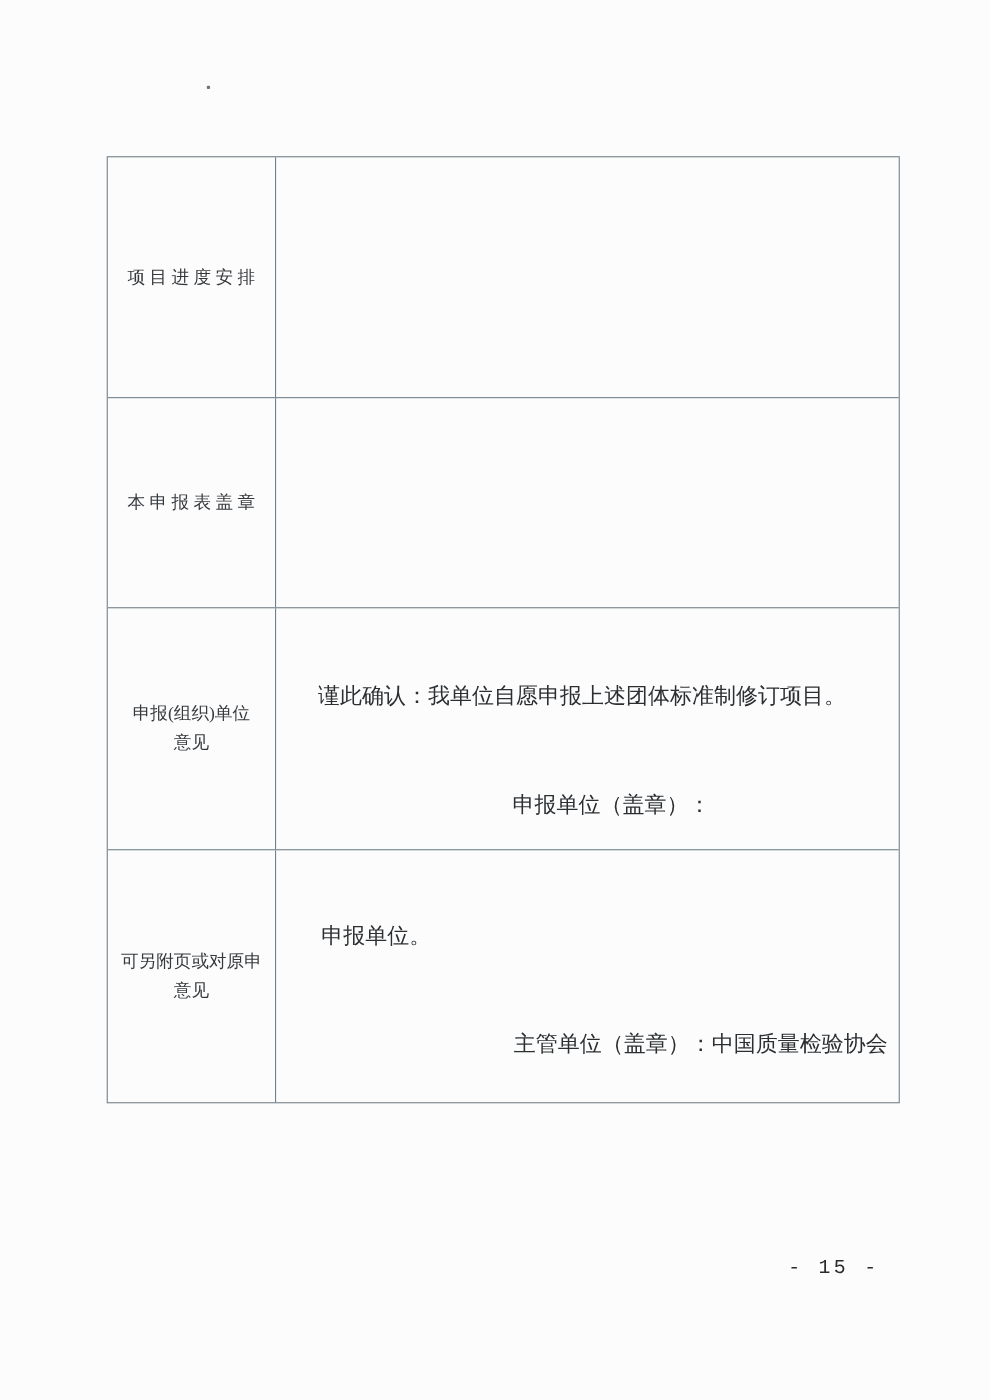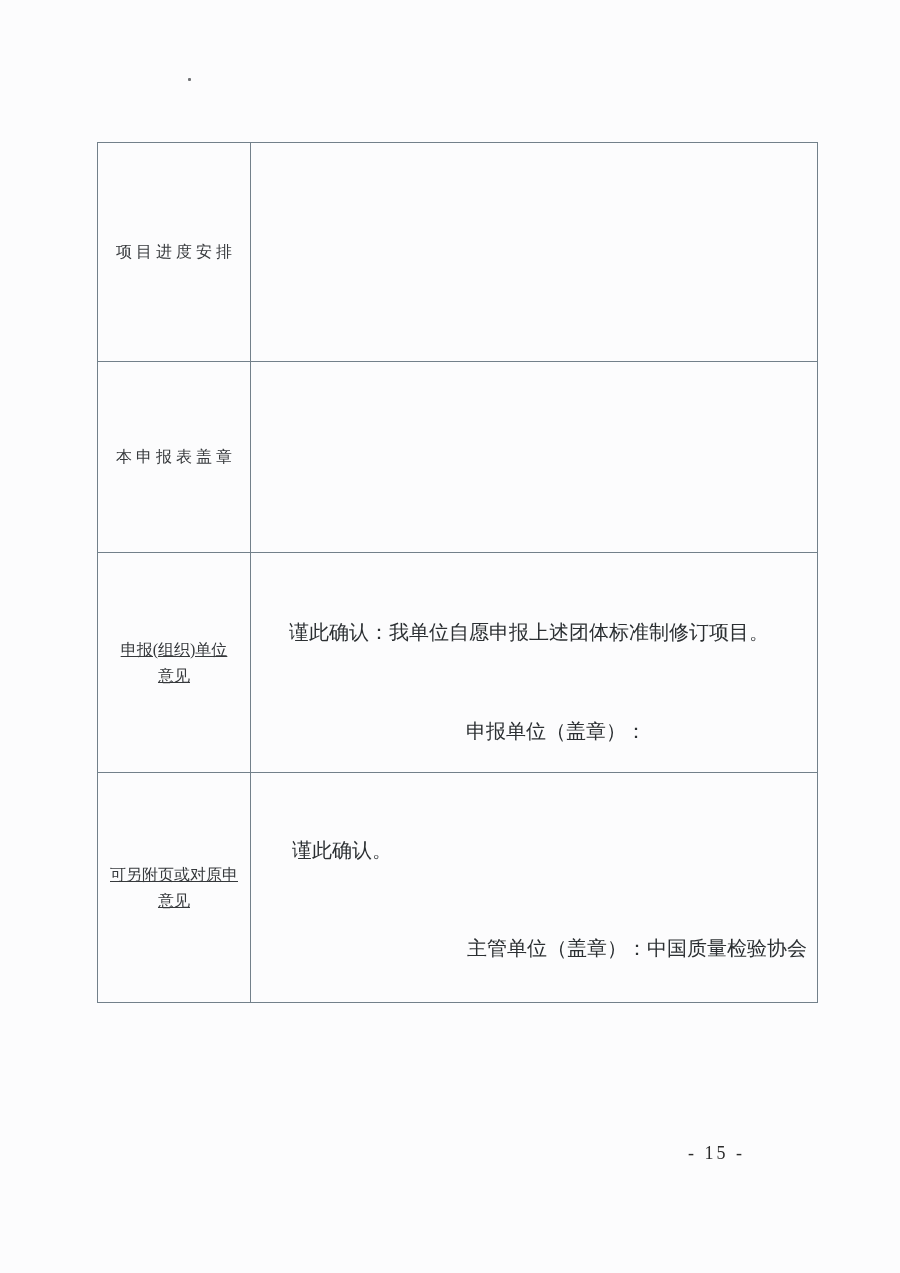--- a/index.html
+++ b/index.html
@@ -60,21 +60,20 @@
     text-align: center;
     font-size: 16px;
     color: #36393c;
   }
   .label-cell .spread {
     letter-spacing: 4px;
     margin-right: -4px;
   }
   .label-cell .two-line {
     line-height: 26px;
-    text-decoration: underline;
   }
   .content-cell {
     flex: 1;
     position: relative;
     box-sizing: border-box;
     font-size: 20px;
     color: #2b2f32;
   }
   .statement {
     position: absolute;
@@ -99,24 +98,25 @@
     line-height: 31px;
     color: #1e2124;
   }
   .note .line1 { text-indent: 2em; }
   
   .page-number {
     position: absolute;
     left: 688px;
     top: 1143px;
     width: 140px;
+    text-align: center;
     font-size: 18px;
     letter-spacing: 3px;
     color: #2b2b2b;
-    font-family: Liberation Serif, serif;
+    font-family: Liberation Mono, monospace;
   }
 </style>
 </head>
 <body>
 
 <div class="page">
 
   <div class="speck"></div>
 
   <div class="form-table">
@@ -149,21 +149,21 @@
     </div>
 
     <div class="t-row r4">
       <div class="label-cell">
         <div class="two-line">
           <div>可另附页或对原申</div>
           <div>意见</div>
         </div>
       </div>
       <div class="content-cell">
-        <div class="statement">谨此确认。</div>
+        <div class="statement">申报单位。</div>
         <div class="signature">主管单位（盖章）：中国质量检验协会</div>
       </div>
     </div>
 
   </div>
 
 
   <div class="page-number">- 15 -</div>
 
 </div>

